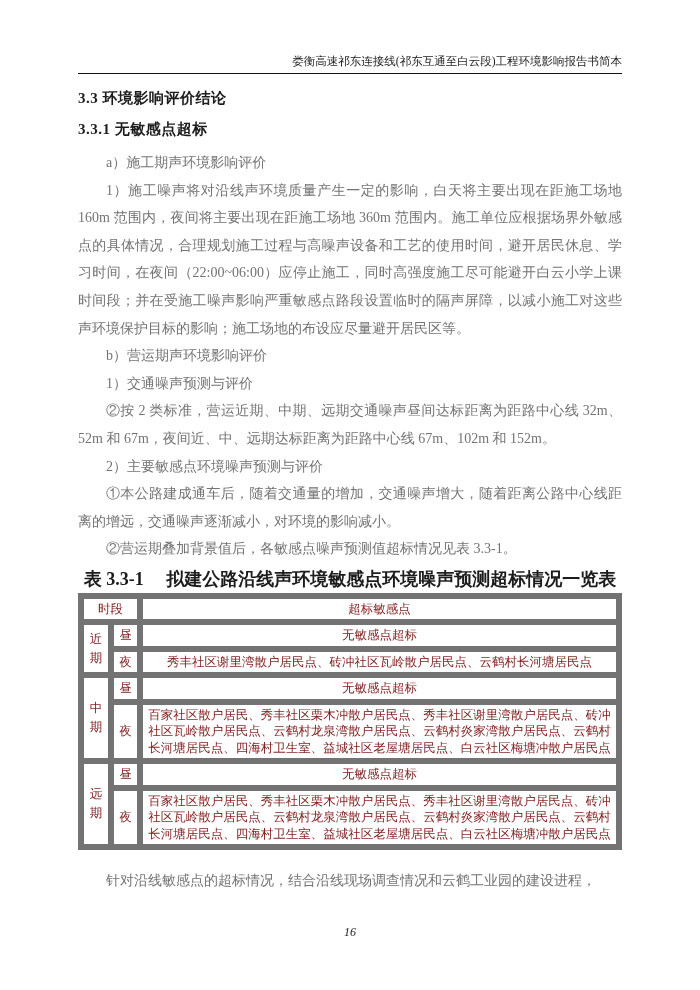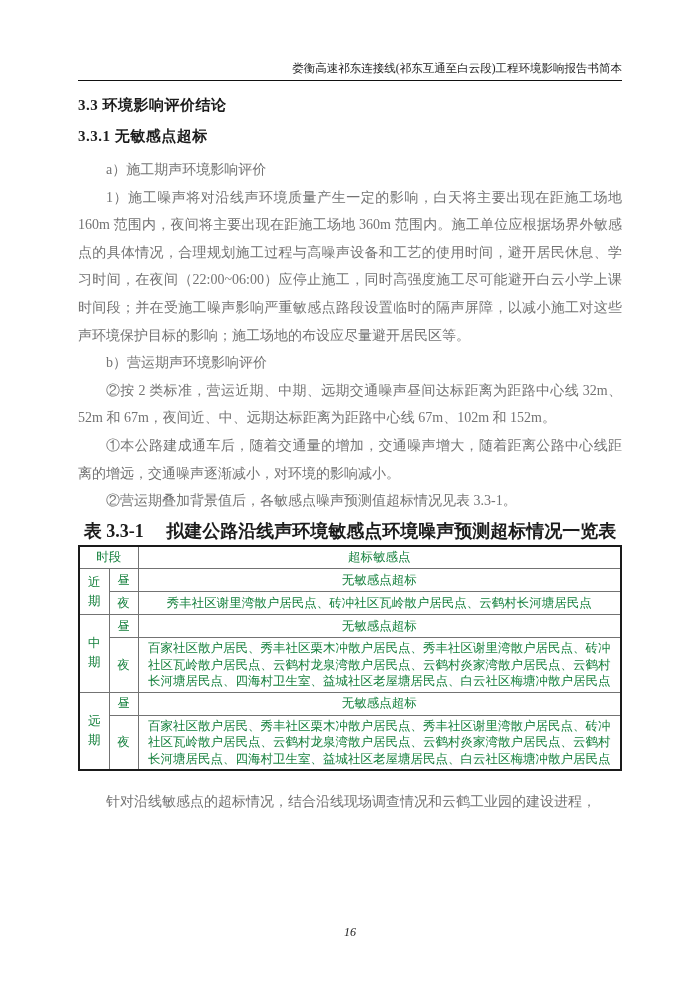--- a/index.html
+++ b/index.html
@@ -3,21 +3,21 @@
 <meta charset="utf-8">
 <style>
   * { margin: 0; padding: 0; box-sizing: border-box; }
   html, body { background: #888; }
   .page {
     width: 700px;
     height: 990px;
     margin: 0 auto;
     background: #ffffff;
     position: relative;
-    padding: 7px 78px;
+    padding: 0 78px;
     font-family: "Liberation Serif", "DejaVu Serif", serif;
     color: #1c1c1c;
     overflow: hidden;
   }
   .running-header {
     padding-top: 54px;
     text-align: right;
     font-size: 11.5px;
     line-height: 14px;
     color: #222;
@@ -57,27 +57,27 @@
     line-height: 21px;
   }
   table.noise {
     margin-top: 3px;
     width: 100%;
     border-collapse: collapse;
     table-layout: fixed;
     border: 2px solid #1a1a1a;
   }
   table.noise td {
-    border: 1px solid #737373;
+    border: 6px solid #737373;
     font-size: 12.5px;
     line-height: 16.5px;
     text-align: center;
     vertical-align: middle;
     padding: 2px 4px;
-    color: #15803d;
+    color: #7f1d1d;
   }
   td.h-row { height: 23px; }
   td.small { height: 23px; }
   td.period-cell { width: 30px; padding: 0; }
   td.dn-cell { width: 29px; }
   .vert {
     display: inline-block;
     width: 1em;
     word-break: break-all;
     line-height: 19px;
@@ -108,21 +108,23 @@
     <span>娄衡高速祁东连接线(祁东互通至白云段)工程环境影响报告书简本</span>
   </div>
   <hr class="header-rule">
 
   <h1 class="sec">3.3 环境影响评价结论</h1>
   <h2 class="sec">3.3.1  无敏感点超标</h2>
 
   <p class="body first-body">a）施工期声环境影响评价</p>
   <p class="body">1）施工噪声将对沿线声环境质量产生一定的影响，白天将主要出现在距施工场地 160m 范围内，夜间将主要出现在距施工场地 360m 范围内。施工单位应根据场界外敏感点的具体情况，合理规划施工过程与高噪声设备和工艺的使用时间，避开居民休息、学习时间，在夜间（22:00~06:00）应停止施工，同时高强度施工尽可能避开白云小学上课时间段；并在受施工噪声影响严重敏感点路段设置临时的隔声屏障，以减小施工对这些声环境保护目标的影响；施工场地的布设应尽量避开居民区等。</p>
   <p class="body">b）营运期声环境影响评价</p>
+  <p class="body">1）交通噪声预测与评价</p>
   <p class="body">②按 2 类标准，营运近期、中期、远期交通噪声昼间达标距离为距路中心线 32m、52m 和 67m，夜间近、中、远期达标距离为距路中心线 67m、102m 和 152m。</p>
+  <p class="body">2）主要敏感点环境噪声预测与评价</p>
   <p class="body">①本公路建成通车后，随着交通量的增加，交通噪声增大，随着距离公路中心线距离的增远，交通噪声逐渐减小，对环境的影响减小。</p>
   <p class="body">②营运期叠加背景值后，各敏感点噪声预测值超标情况见表 3.3-1。</p>
 
   <p class="caption">表 3.3-1　 拟建公路沿线声环境敏感点环境噪声预测超标情况一览表</p>
 
   <table class="noise">
     <colgroup>
       <col style="width:30px">
       <col style="width:29px">
       <col>

